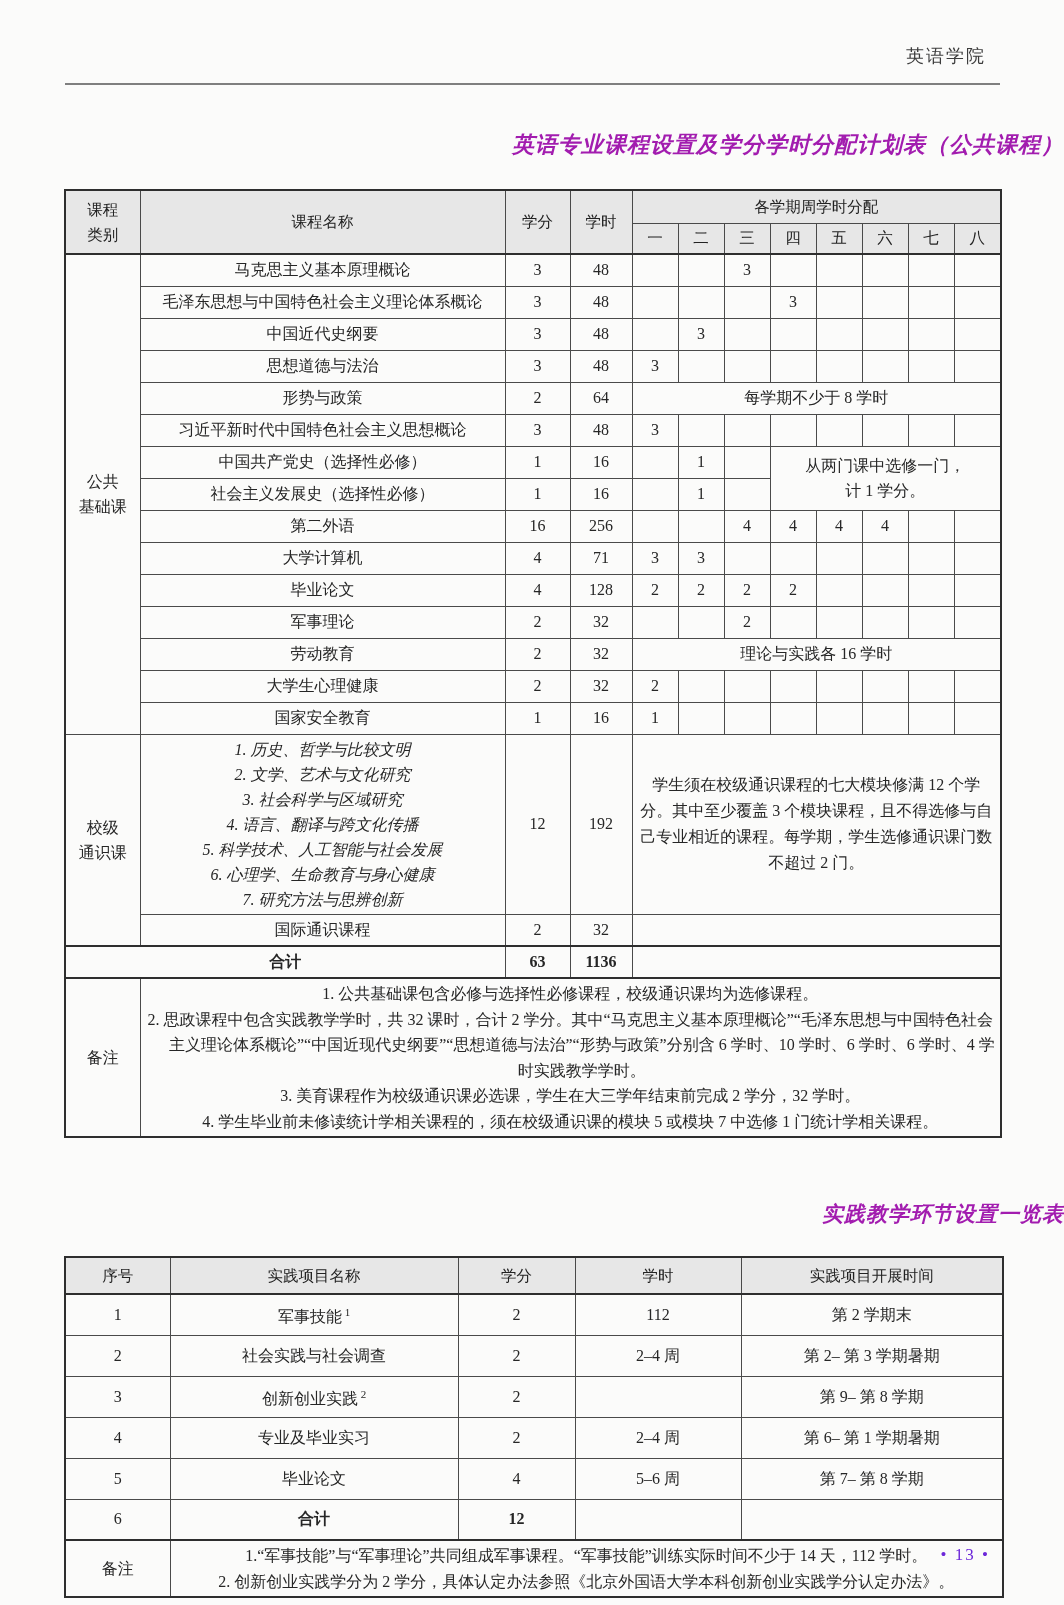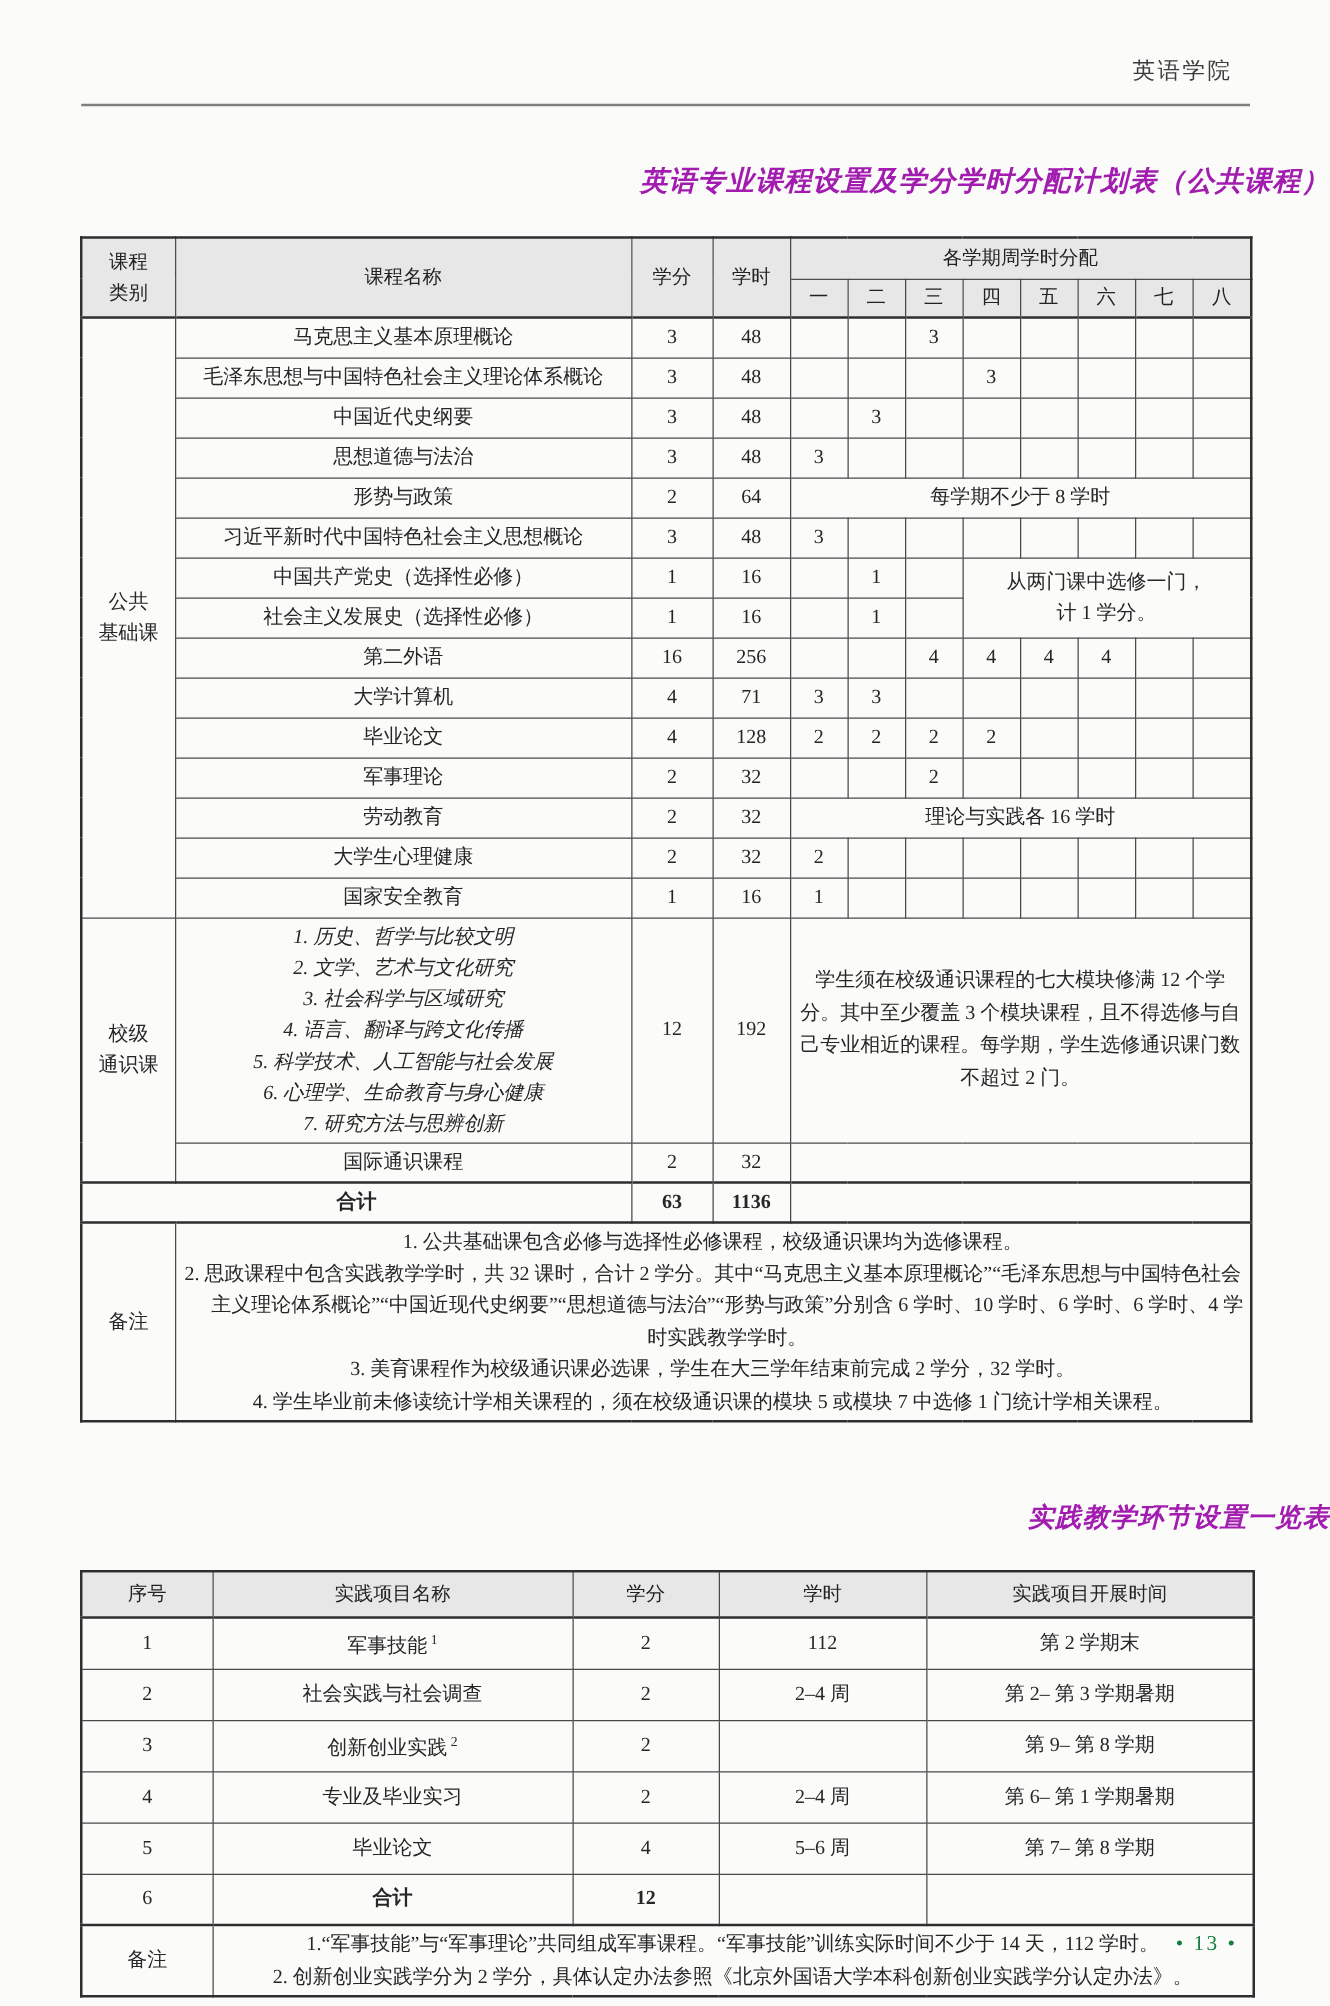--- a/index.html
+++ b/index.html
@@ -75,21 +75,21 @@
   .gen-note { text-align:left; padding:8px 14px; }
   .gen-note div { line-height:26px; }
   .notes-cell { text-align:left; padding:8px 14px; vertical-align:middle; }
   .note-item { padding-left:1.45em; text-indent:-1.45em; line-height:25.5px; }
   tr.thick-top td { border-top:2px solid #2e2e2e; }
   sup { font-size:11px; }
 
   .page-number {
     position:absolute;
     right:74px; bottom:40px;
-    font-size:17px; color:#15803d;
+    font-size:17px; color:#6d28d9;
     letter-spacing:2px;
   }
 </style>
 </head>
 <body>
 
 <div class="page">
 
   <div class="running-header">
     <span>英语学院</span>

